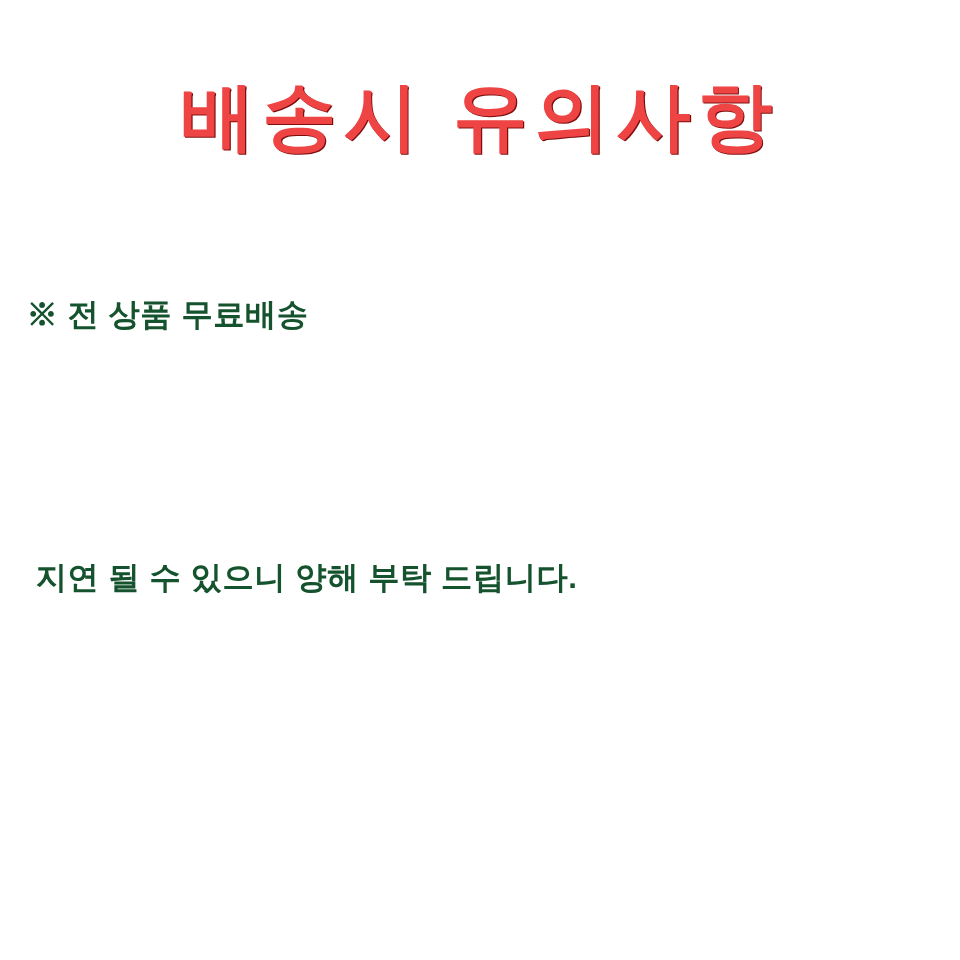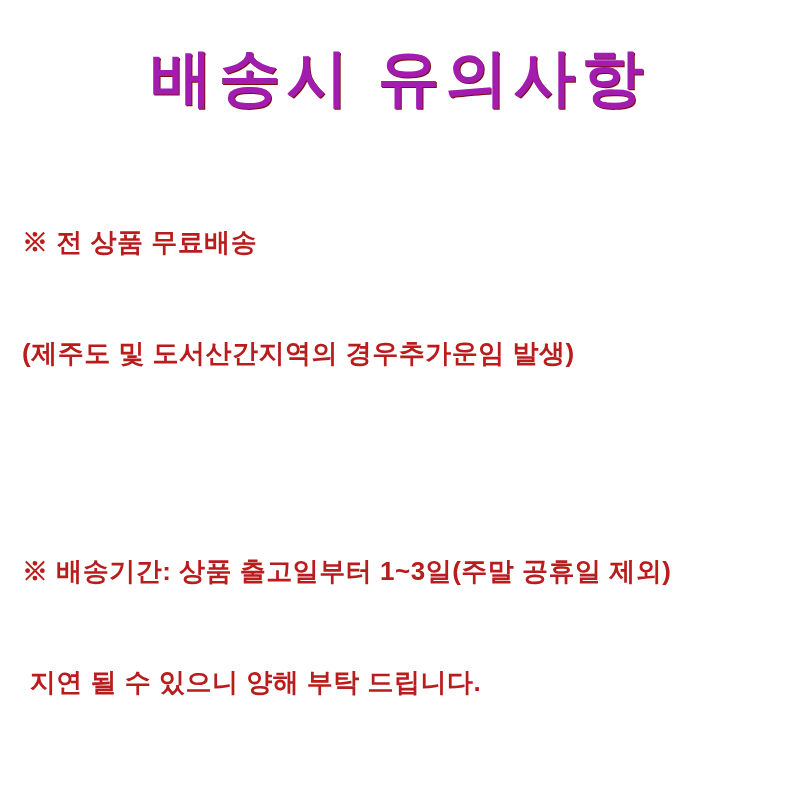--- a/index.html
+++ b/index.html
@@ -15,36 +15,36 @@
   }
   .page {
     position: relative;
     width: 800px;
     height: 800px;
     box-sizing: border-box;
     padding: 0;
   }
   .title {
     text-align: center;
-    color: #a21caf;
+    color: #ef4444;
     font-family: "Liberation Sans", sans-serif;
     font-weight: bold;
     font-size: 62px;
     letter-spacing: 6px;
     line-height: 1.1;
     margin: 0;
-    padding-top: 44px;
+    padding-top: 64px;
     text-shadow: 1px 1px 0 #7e0d0d;
   }
   .body-block {
     padding: 0 22px;
     margin-top: 38px;
   }
   .para {
-    color: #b91c1c;
+    color: #14532d;
     font-family: "Liberation Sans", sans-serif;
     font-weight: bold;
     font-size: 26px;
     line-height: 1.42;
     letter-spacing: 0.5px;
     margin: 0 0 26px 0;
     white-space: pre-wrap;
   }
   .para .line {
     display: block;
@@ -57,22 +57,20 @@
 <body>
 
 <div class="page">
 
   <h1 class="title">배송시 유의사항</h1>
 
   <div class="body-block">
 
     <p class="para gap-lg">
       <span class="line">※ 전 상품 무료배송</span>
-      <span class="line">(제주도 및 도서산간지역의 경우추가운임 발생)</span>
     </p>
 
     <p class="para gap-lg">
-      <span class="line">※ 배송기간: 상품 출고일부터 1~3일(주말 공휴일 제외)</span>
       <span class="line"> 지연 될 수 있으니 양해 부탁 드립니다.</span>
     </p>
 
   </div>
 </div>
 
 </body></html>

